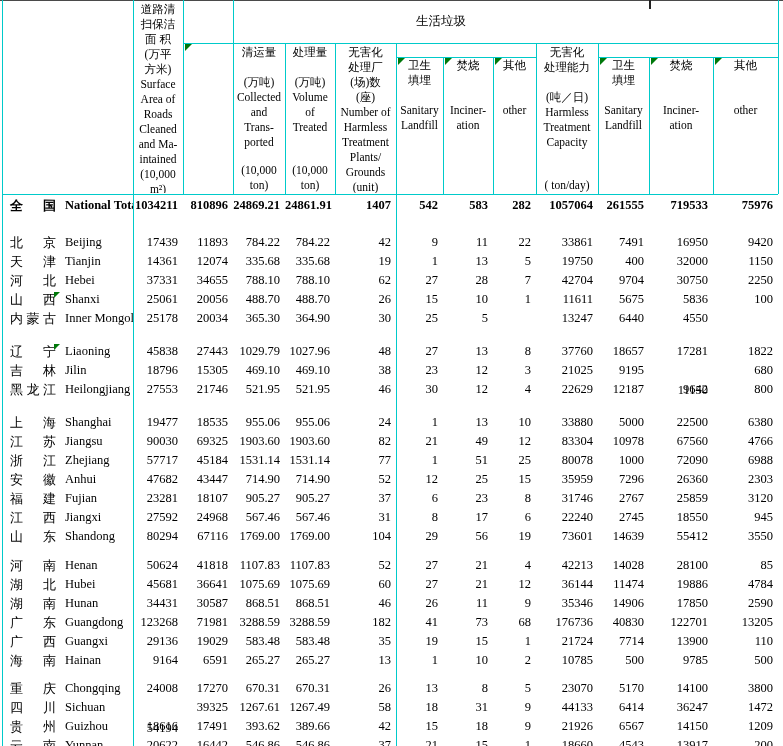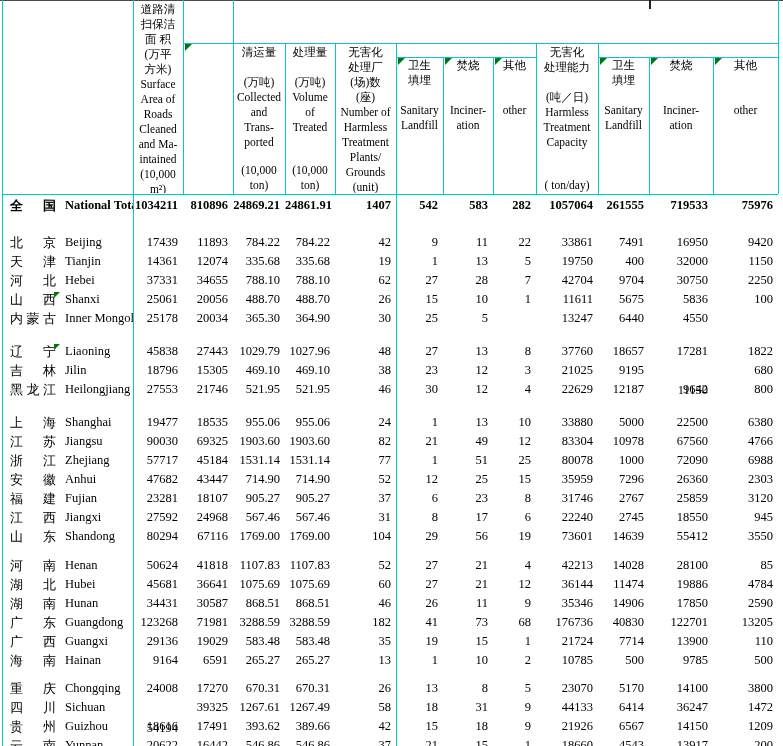--- a/index.html
+++ b/index.html
@@ -72,20 +72,21 @@
   <div class="vl" style="left:598px; top:43px; height:151px;"></div>
   <div class="vl" style="left:649px; top:57px; height:137px;"></div>
   <div class="vl" style="left:713px; top:57px; height:137px;"></div>
   <div class="vl" style="left:778px; top:0;    height:194px;"></div>
 
   <div class="hl" style="top:43px;  left:183px; width:595px;"></div>
   <div class="hl" style="top:57px;  left:396px; width:140px;"></div>
   <div class="hl" style="top:57px;  left:598px; width:180px;"></div>
   <div class="hl" style="top:194px; left:2px;   width:776px;"></div>
 
+  <div class="grouplabel" style="left:233px; top:13px; width:416px;">生活垃圾</div>
 
 
   <div class="hcell" style="left:134px; top:2px;  width:48px; height:191px;">
     <div class="htop">道路清
 扫保洁
 面 积
 (万平
 方米)
 Surface
 Area of

